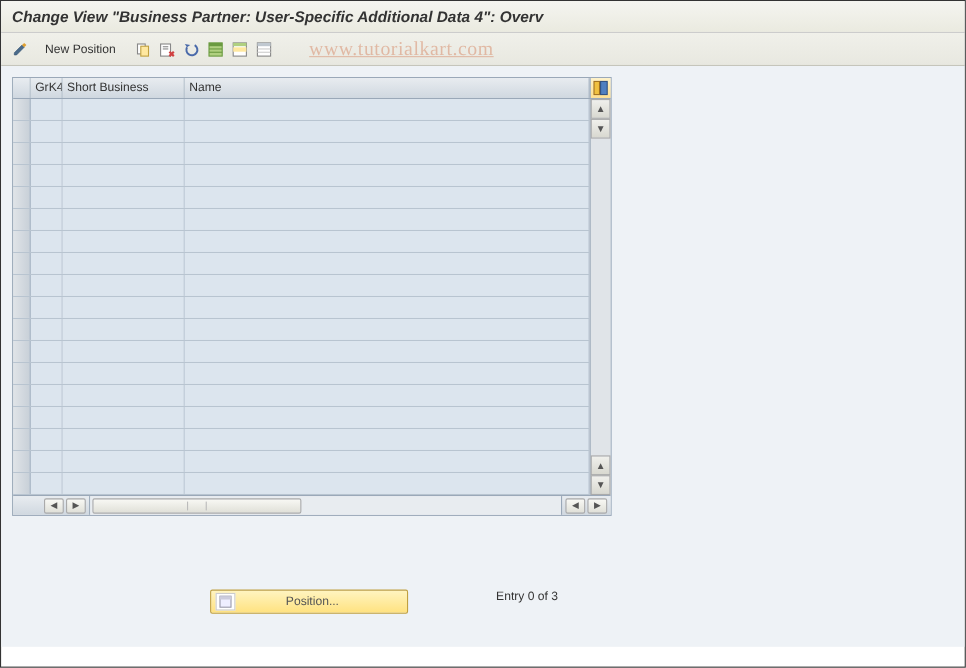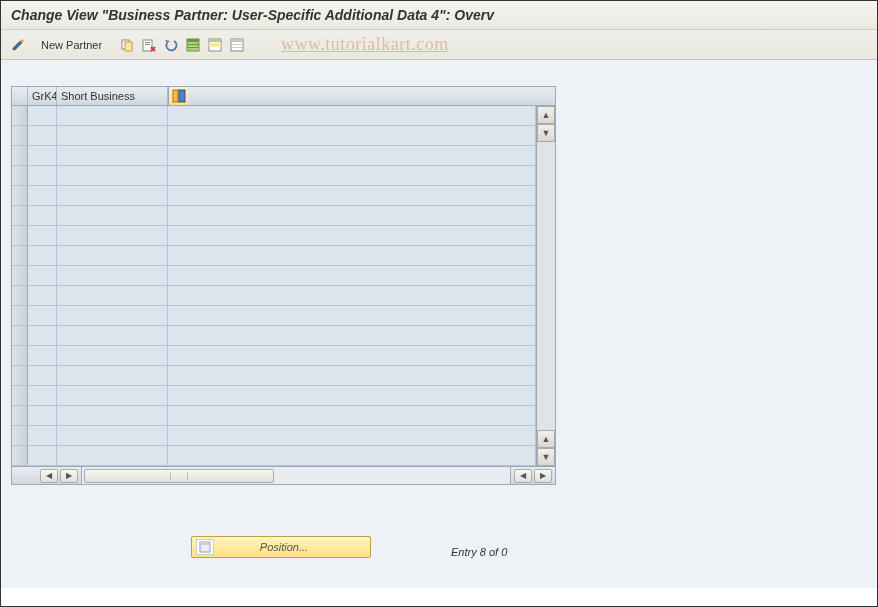--- a/index.html
+++ b/index.html
@@ -68,21 +68,20 @@
     .main-area {
       background: #eef2f6;
       height: 528px;
       padding: 10px;
       position: relative;
     }
     .grid-container {
       width: 545px;
       background: #d6e0ea;
       border: 1px solid #9aa8b8;
-      margin-top: 16px;
     }
     .grid-header {
       display: flex;
       background: linear-gradient(to bottom, #e8ecf0, #d0d8e0);
       border-bottom: 1px solid #9aa8b8;
     }
     .grid-header-cell {
       border-right: 1px solid #b0bcc8;
       padding: 3px 4px;
       font-size: 11px;
@@ -202,23 +201,22 @@
       padding: 0 3px;
       border-left: 1px solid #9aa8b8;
       background: linear-gradient(to bottom, #e8ecf0, #d0d8e0);
     }
     .bottom-row {
       position: absolute;
       left: 0;
       right: 0;
       bottom: 30px;
       display: flex;
-      align-items: flex-end;
+      align-items: flex-start;
       padding-left: 190px;
-      font-style: italic;
     }
     .position-button {
       width: 180px;
       height: 22px;
       background: linear-gradient(to bottom, #fff4c0, #ffe280);
       border: 1px solid #c0a040;
       border-radius: 2px;
       display: flex;
       align-items: center;
       cursor: pointer;
@@ -256,21 +254,21 @@
 
 <div class="title-bar">Change View "Business Partner: User-Specific Additional Data 4": Overv</div>
 
 <div class="toolbar">
   <span class="toolbar-icon">
     <svg width="16" height="16" viewBox="0 0 16 16">
         <path d="M3 11 L10 4 L12 6 L5 13 L3 13 Z" fill="#4a6a8a" stroke="#2a4a6a" stroke-width="0.5"></path>
         <path d="M10 4 L12 2 L14 4 L12 6 Z" fill="#e0a030"></path>
       </svg>
   </span>
-  <span class="new-entries">New Partner</span>
+  <span class="new-entries">New Position</span>
   <span class="toolbar-icon">
     <svg width="16" height="16" viewBox="0 0 16 16">
         <rect x="3" y="3" width="7" height="9" fill="#fff" stroke="#888"></rect>
         <rect x="6" y="5" width="7" height="9" fill="#ffe8a0" stroke="#c0a040"></rect>
       </svg>
   </span>
   <span class="toolbar-icon">
     <svg width="16" height="16" viewBox="0 0 16 16">
         <rect x="2" y="3" width="9" height="11" fill="#fff" stroke="#888"></rect>
         <rect x="4" y="5" width="5" height="1" fill="#888"></rect>
@@ -309,20 +307,21 @@
   </span>
   <span class="watermark">www.tutorialkart.com</span>
 </div>
 
 <div class="main-area">
   <div class="grid-container">
     <div class="grid-header">
       <div class="grid-header-cell col-sel"></div>
       <div class="grid-header-cell col-grk4">GrK4</div>
       <div class="grid-header-cell col-desc">Short Business</div>
+      <div class="grid-header-cell col-name" style="flex:1;">Name</div>
       <div class="corner-button">
         <svg width="14" height="14" viewBox="0 0 14 14">
             <rect x="1" y="1" width="5" height="12" fill="#f0c040" stroke="#a07020"></rect>
             <rect x="7" y="1" width="6" height="12" fill="#5080c0" stroke="#305080"></rect>
           </svg>
       </div>
     </div>
     <div class="grid-body">
       <div class="grid-rows" id="grid-rows">
           <div class="grid-row">
@@ -462,15 +461,15 @@
   <div class="bottom-row">
     <div class="position-button">
       <span class="icon-slot">
         <svg width="12" height="12" viewBox="0 0 12 12">
             <rect x="1" y="1" width="10" height="10" fill="#eef" stroke="#99a"></rect>
             <rect x="1" y="1" width="10" height="3" fill="#ccd"></rect>
           </svg>
       </span>
       <span class="label">Position...</span>
     </div>
-    <span class="entry-text">Entry 8 of 0</span>
+    <span class="entry-text">Entry 0 of 3</span>
   </div>
 </div>
 
 </body></html>

